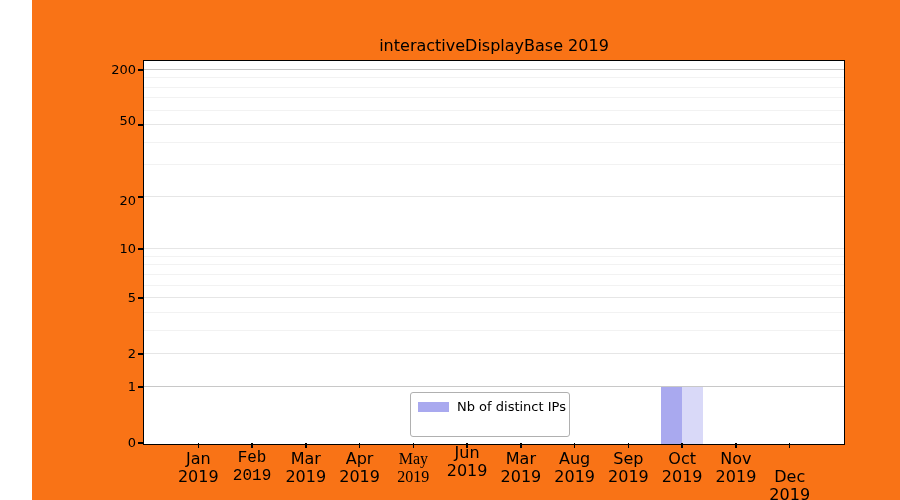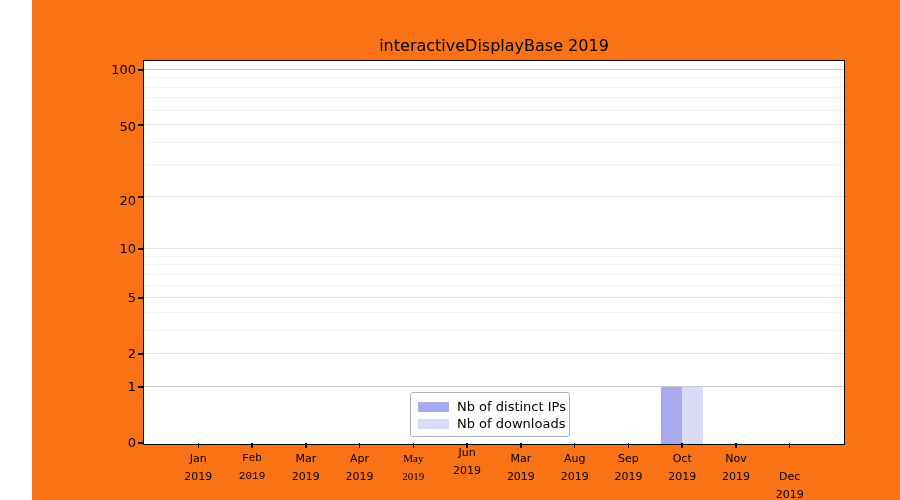--- a/index.html
+++ b/index.html
@@ -11,21 +11,21 @@
     border:1.5px solid #000;box-sizing:border-box;background:#fff;overflow:hidden;}
   .grid{position:absolute;left:0;right:0;height:1px;}
   .grid.minor{background:#f2f2f2;}
   .grid.major{background:#e6e6e6;}
   .grid.strong{background:#c8c8c8;}
   .bar{position:absolute;bottom:0;}
   .ytick-mark{position:absolute;width:6px;height:1.5px;background:#000;}
   .ytick-label{position:absolute;left:52px;width:52px;height:16px;line-height:16px;
     text-align:right;font-size:13px;color:#000;}
   .xtick-mark{position:absolute;width:1.5px;height:5px;background:#000;}
-  .xtick-label{position:absolute;width:64px;text-align:center;font-size:11px;
+  .xtick-label{position:absolute;width:64px;text-align:center;font-size:16px;
     line-height:17.5px;color:#000;}
   .legend{position:absolute;left:378px;top:392px;width:160px;height:45px;
     box-sizing:border-box;background:#fff;border:1px solid #b0b0b0;border-radius:3px;
     padding:6px 6px 5px 7px;display:flex;flex-direction:column;justify-content:space-between;}
   .legend-row{display:flex;align-items:center;height:15px;}
   .legend-swatch{width:31px;height:10px;margin-right:8px;flex:0 0 auto;}
   .legend-label{font-size:13px;color:#000;white-space:nowrap;}
 </style>
 </head>
 <body>
@@ -66,23 +66,23 @@
       <div class="ytick-label" style="top: 378.979px;">1</div>
       <div class="ytick-mark" style="left: 106px; top: 353.459px;"></div>
       <div class="ytick-label" style="top: 346.209px;">2</div>
       <div class="ytick-mark" style="left: 106px; top: 297.438px;"></div>
       <div class="ytick-label" style="top: 290.188px;">5</div>
       <div class="ytick-mark" style="left: 106px; top: 248.449px;"></div>
       <div class="ytick-label" style="top: 241.199px;">10</div>
       <div class="ytick-mark" style="left: 106px; top: 196.188px;"></div>
       <div class="ytick-label" style="top: 193px;">20</div>
       <div class="ytick-mark" style="left: 106px; top: 124.475px;"></div>
-      <div class="ytick-label" style="top: 119px;">50</div>
+      <div class="ytick-label" style="top: 113px;">50</div>
       <div class="ytick-mark" style="left: 106px; top: 69.25px;"></div>
-      <div class="ytick-label" style="top: 62px;">100</div>
+      <div class="ytick-label" style="top: 62px;">200</div>
     </div>
   <div id="xtick-layer">
       <div class="xtick-mark" style="left: 165.519px; top: 443px;"></div>
       <div class="xtick-label" style="left: 134.269px; top: 450px;">
         <div>Jan</div>
         <div>2019</div>
       </div>
       <div class="xtick-mark" style="left: 219.288px; top: 443px;"></div>
       <div class="xtick-label" style="left: 188.038px; top: 450px; font-family: Liberation Mono, monospace;">
         <div>Feb</div>
@@ -137,18 +137,14 @@
       <div class="xtick-label" style="left: 725.731px; top: 468px;">
         <div>Dec</div>
         <div>2019</div>
       </div>
     </div>
   <div class="legend">
     <div class="legend-row">
       <span class="legend-swatch" style="background: rgb(169, 169, 239);"></span>
       <span class="legend-label">Nb of distinct IPs</span>
     </div>
-    <div class="legend-row">
-      <span class="legend-swatch" style="background: rgb(217, 217, 248);"></span>
-      <span class="legend-label">Nb of downloads</span>
-    </div>
   </div>
 </div>
 
 </body></html>

